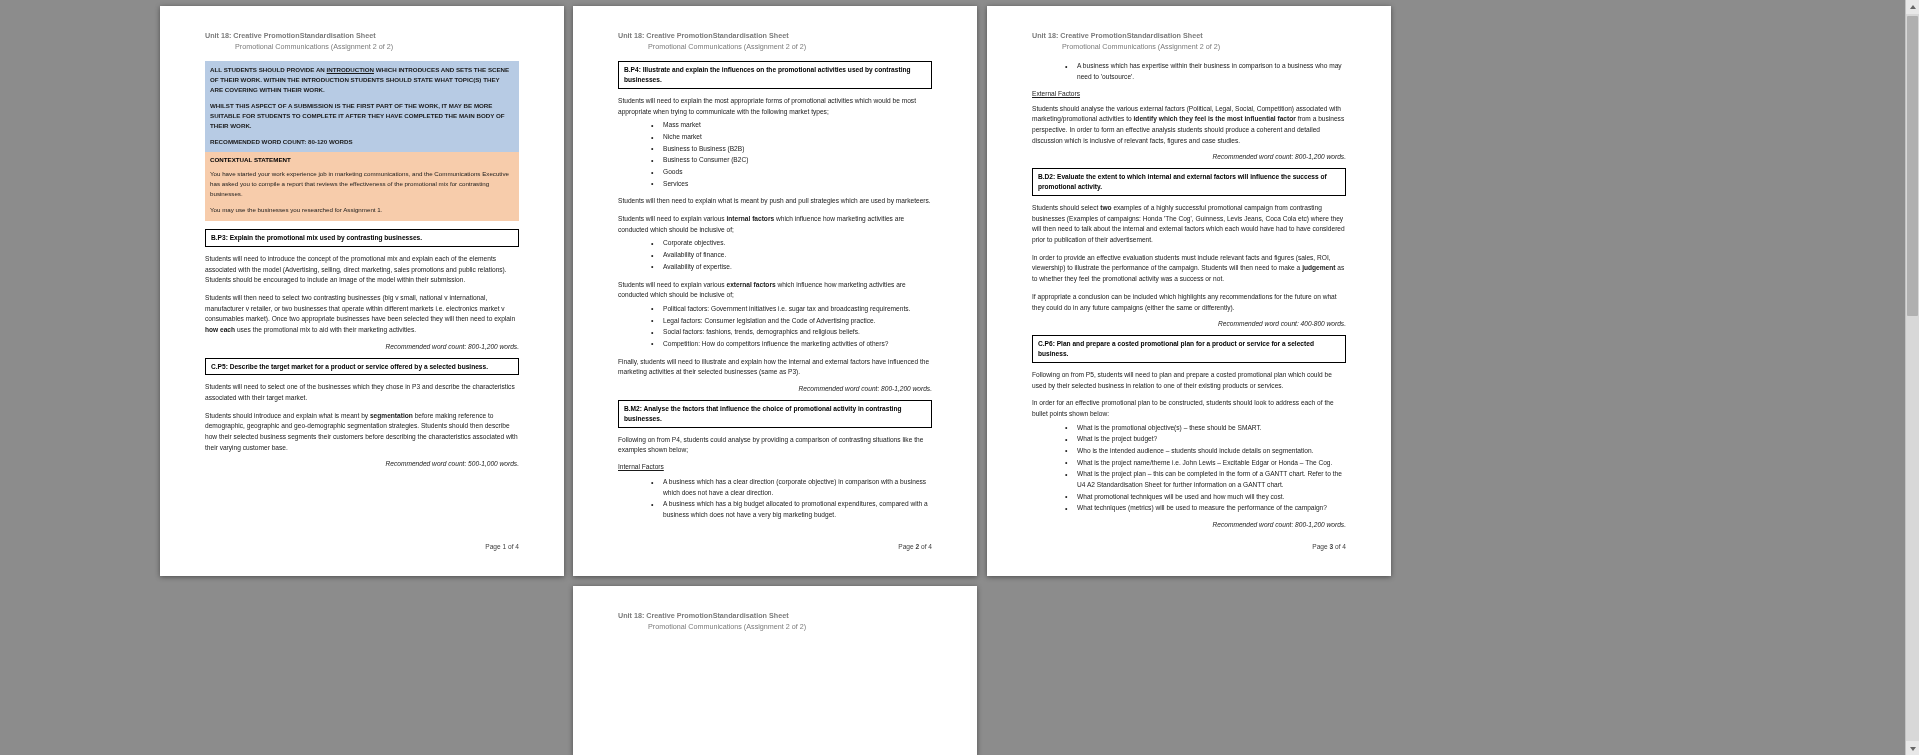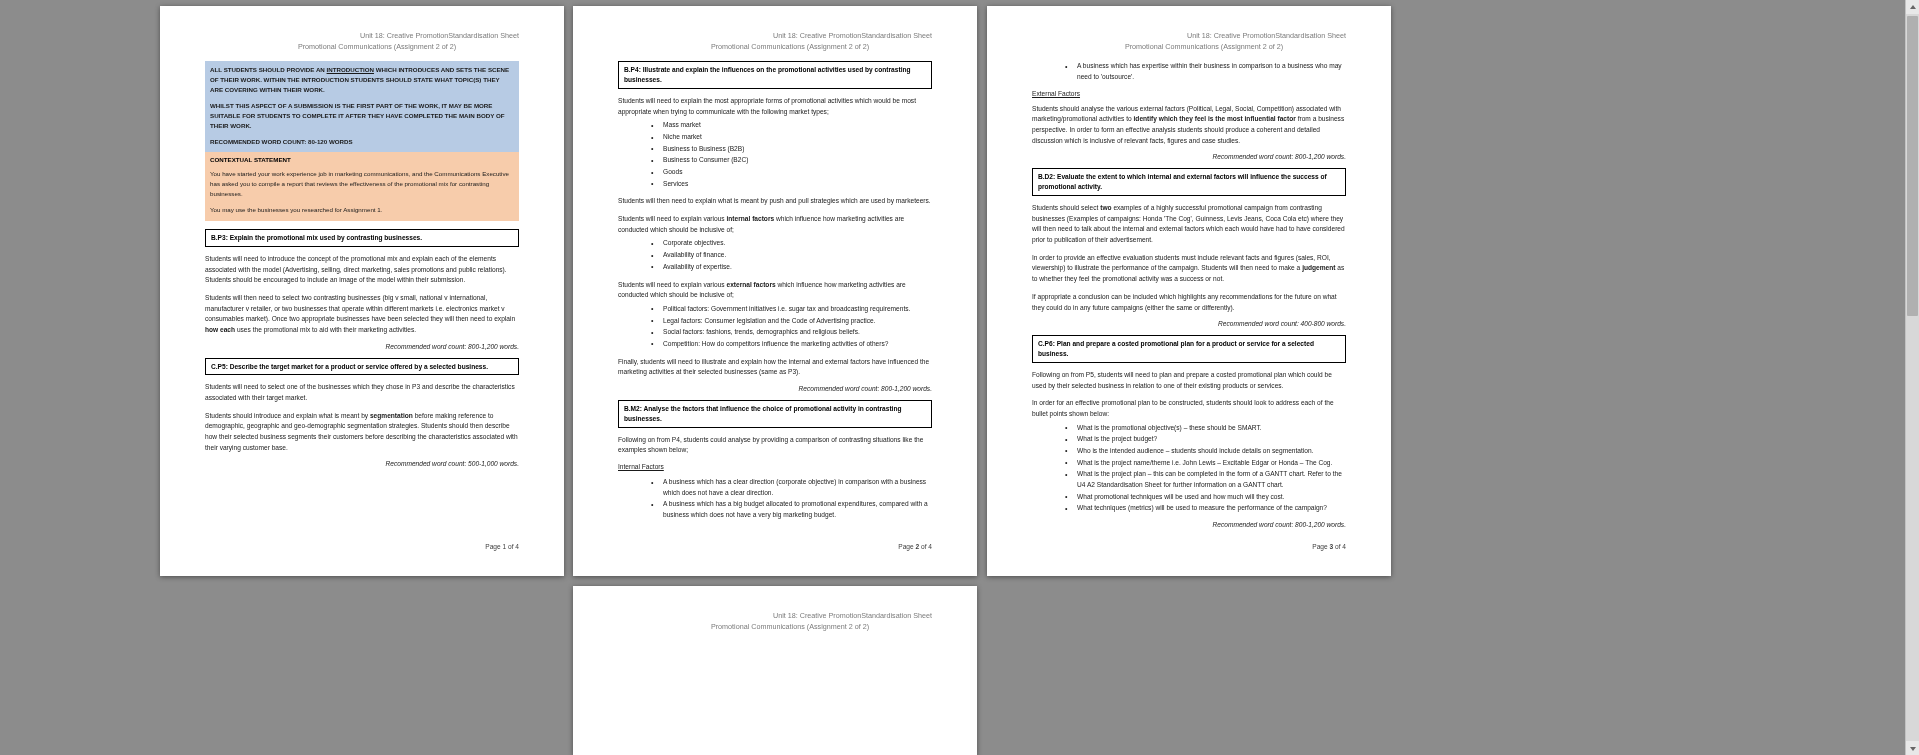--- a/index.html
+++ b/index.html
@@ -35,22 +35,22 @@
     padding: 24px 45px 0 45px;
   }
 
   
   .doc-header {
     font-size: 7.2px;
     color: #7b7b7b;
     line-height: 1.55;
     margin-bottom: 9px;
   }
-  .doc-header .line1 { display: flex; justify-content: flex-end; }
-  .doc-header .line2 { text-align: center; padding-left: 30px; }
+  .doc-header .line1 { display: flex; justify-content: flex-start; font-weight: bold; }
+  .doc-header .line2 { text-align: left; padding-left: 30px; }
 
   
   .para {
     font-size: 6.6px;
     line-height: 1.62;
     color: #1a1a1a;
     margin: 0 0 7px 0;
     text-align: left;
   }
   .para b, .para strong { font-weight: bold; }

